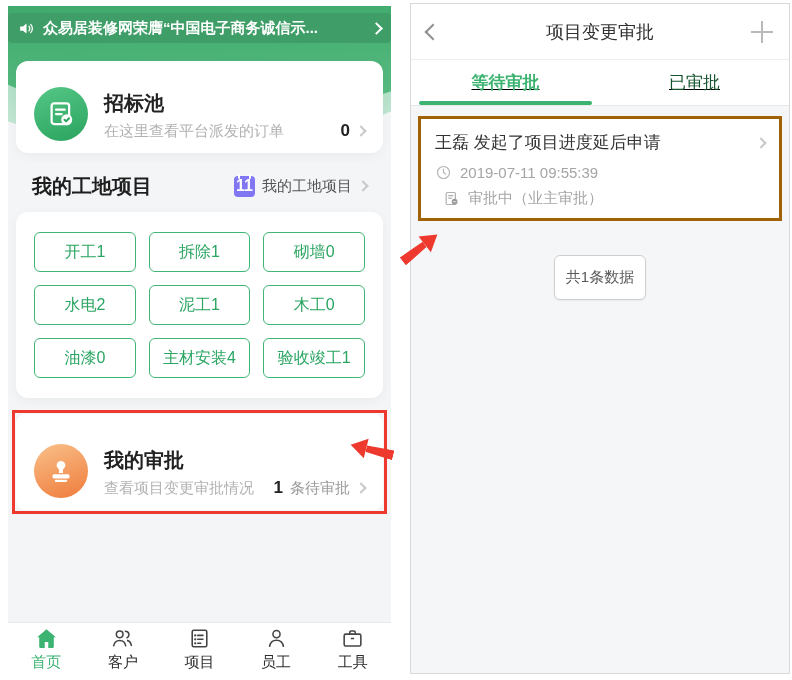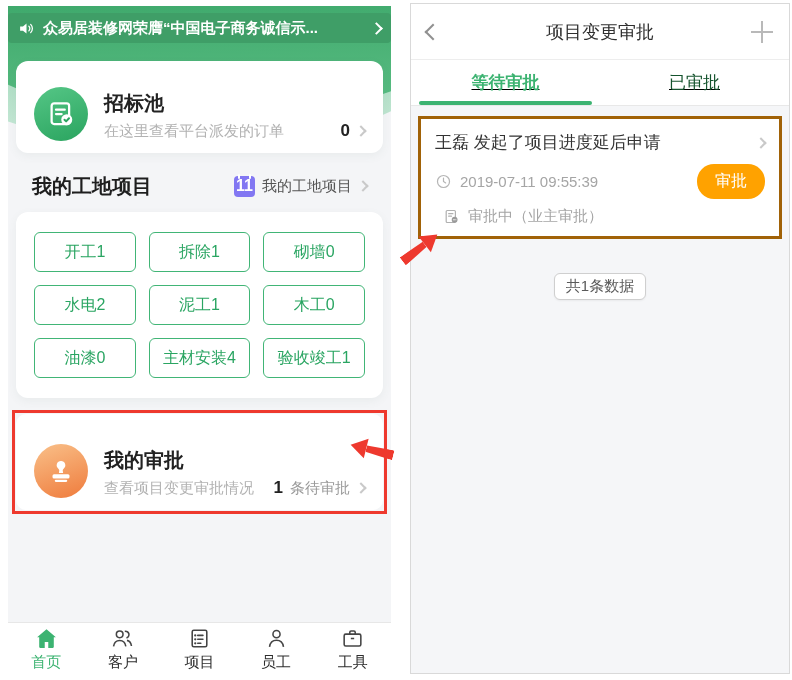--- a/index.html
+++ b/index.html
@@ -90,21 +90,21 @@
   .appr-title-row { display:flex; align-items:center; }
   .appr-title { flex:1; font-size:17px; color:#333; }
   .appr-meta { display:flex; align-items:center; margin-top:10px; }
   .appr-time { font-size:15px; color:#a5a5a5; margin-left:8px; }
   .appr-btn { margin-left:auto; background:#ffa200; color:#fff; border:none; border-radius:17px;
               font-size:16px; padding:7px 18px; font-family:inherit; cursor:pointer; }
   .appr-status { display:flex; align-items:center; margin-top:8px; }
   .appr-status span { font-size:15px; color:#a5a5a5; margin-left:8px; }
 
   .count-badge { margin:34px auto 0; width:fit-content; background:#fff; border:1px solid #cfcfcf;
-                 border-radius:6px; padding:3px 11px; font-size:15px; color:#5a5a5a;
+                 border-radius:6px; padding:12px 11px; font-size:15px; color:#5a5a5a;
                  box-shadow:0 1px 2px rgba(0,0,0,.05); }
 
   
   .arrow { position:absolute; display:flex; align-items:center; z-index:9; }
   .arrow .head-l { width:0; height:0; border-top:10px solid transparent; border-bottom:10px solid transparent;
                    border-right:16px solid #ee392e; }
   .arrow .shaft-l { width:28px; height:10px; background:#ee392e;
                     clip-path:polygon(0 18%,100% 0,100% 100%,0 82%); }
   .arrow .shaft-r { width:28px; height:10px; background:#ee392e;
                     clip-path:polygon(0 0,100% 18%,100% 82%,0 100%); }
@@ -274,21 +274,20 @@
             <span class="chev"></span>
           </div>
           <div class="appr-meta">
             <span>
               <svg width="17" height="17" viewBox="0 0 24 24" fill="none" stroke="#b5b5b5" stroke-width="1.7">
                   <circle cx="12" cy="12" r="8.5"></circle>
                   <path d="M12 7.3V12l3.1 2.1" stroke-linecap="round"></path>
                 </svg>
             </span>
             <span class="appr-time">2019-07-11 09:55:39</span>
-            <button class="appr-btn">审批</button>
           </div>
           <div class="appr-status">
             <span>
               <svg width="17" height="17" viewBox="0 0 24 24">
                   <rect x="4.5" y="3.5" width="13" height="17" rx="1.5" fill="none" stroke="#b0b0b0" stroke-width="1.7"></rect>
                   <path d="M8 8h6M8 11.5h4" stroke="#b0b0b0" stroke-width="1.7" stroke-linecap="round"></path>
                   <circle cx="16.4" cy="16.6" r="4.1" fill="#9a9a9a"></circle>
                   <circle cx="14.7" cy="16.6" r=".75" fill="#fff"></circle>
                   <circle cx="16.4" cy="16.6" r=".75" fill="#fff"></circle>
                   <circle cx="18.1" cy="16.6" r=".75" fill="#fff"></circle>

